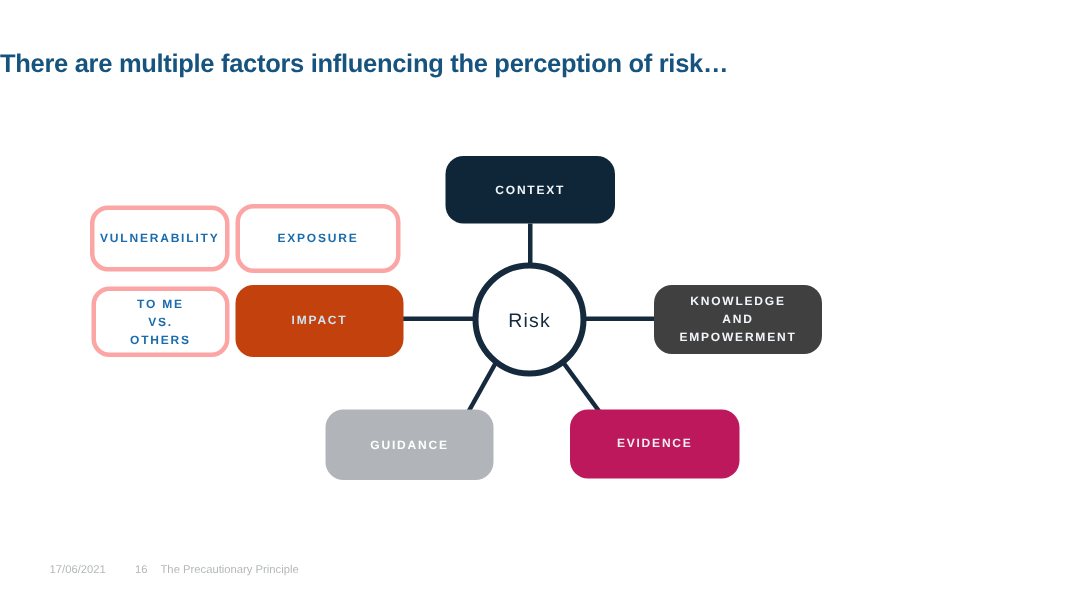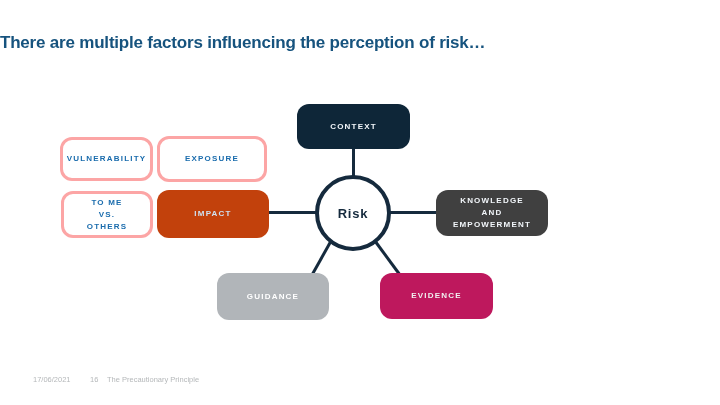--- a/index.html
+++ b/index.html
@@ -90,21 +90,21 @@
     width: 76px;
     height: 76px;
     box-sizing: border-box;
     background: #ffffff;
     border: 4px solid #152a3d;
     border-radius: 50%;
     display: flex;
     align-items: center;
     justify-content: center;
     font-size: 13px;
-    font-weight: bold;
+    font-weight: normal;
     letter-spacing: 0.8px;
     color: #152a3d;
   }
   .footer {
     position: absolute;
     top: 375px;
     left: 0;
     width: 720px;
     height: 12px;
     font-size: 7.5px;

